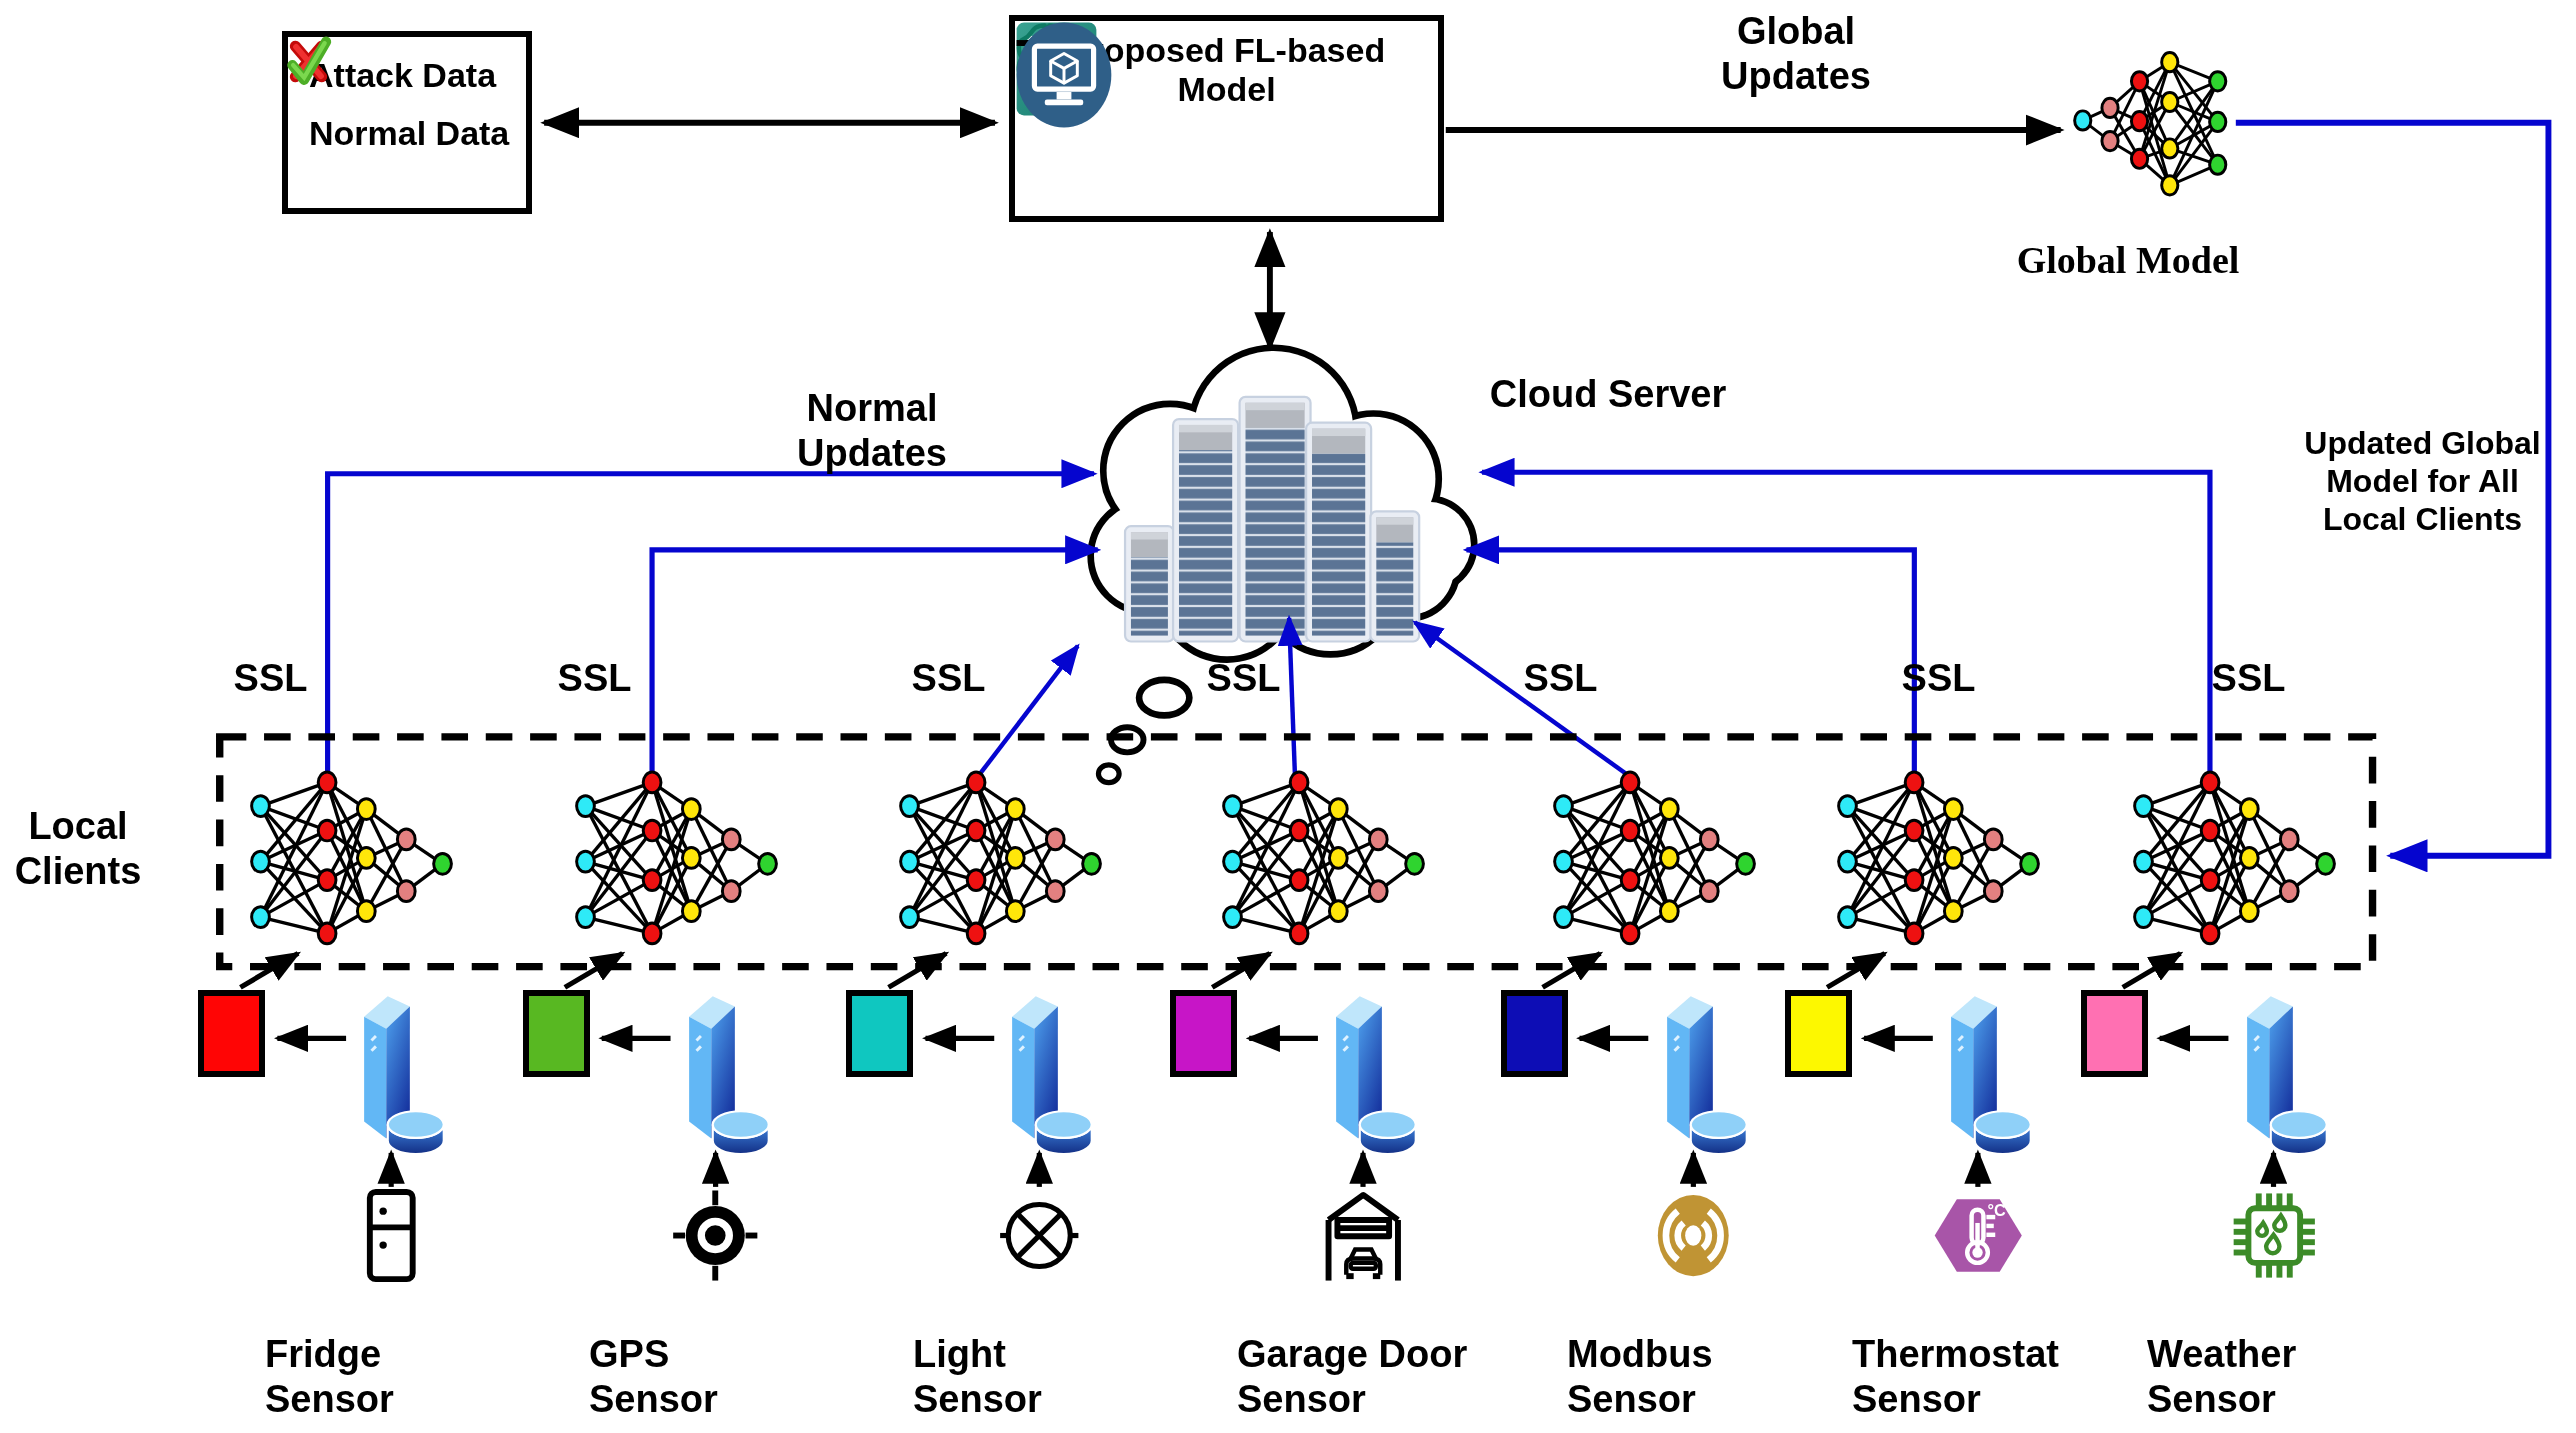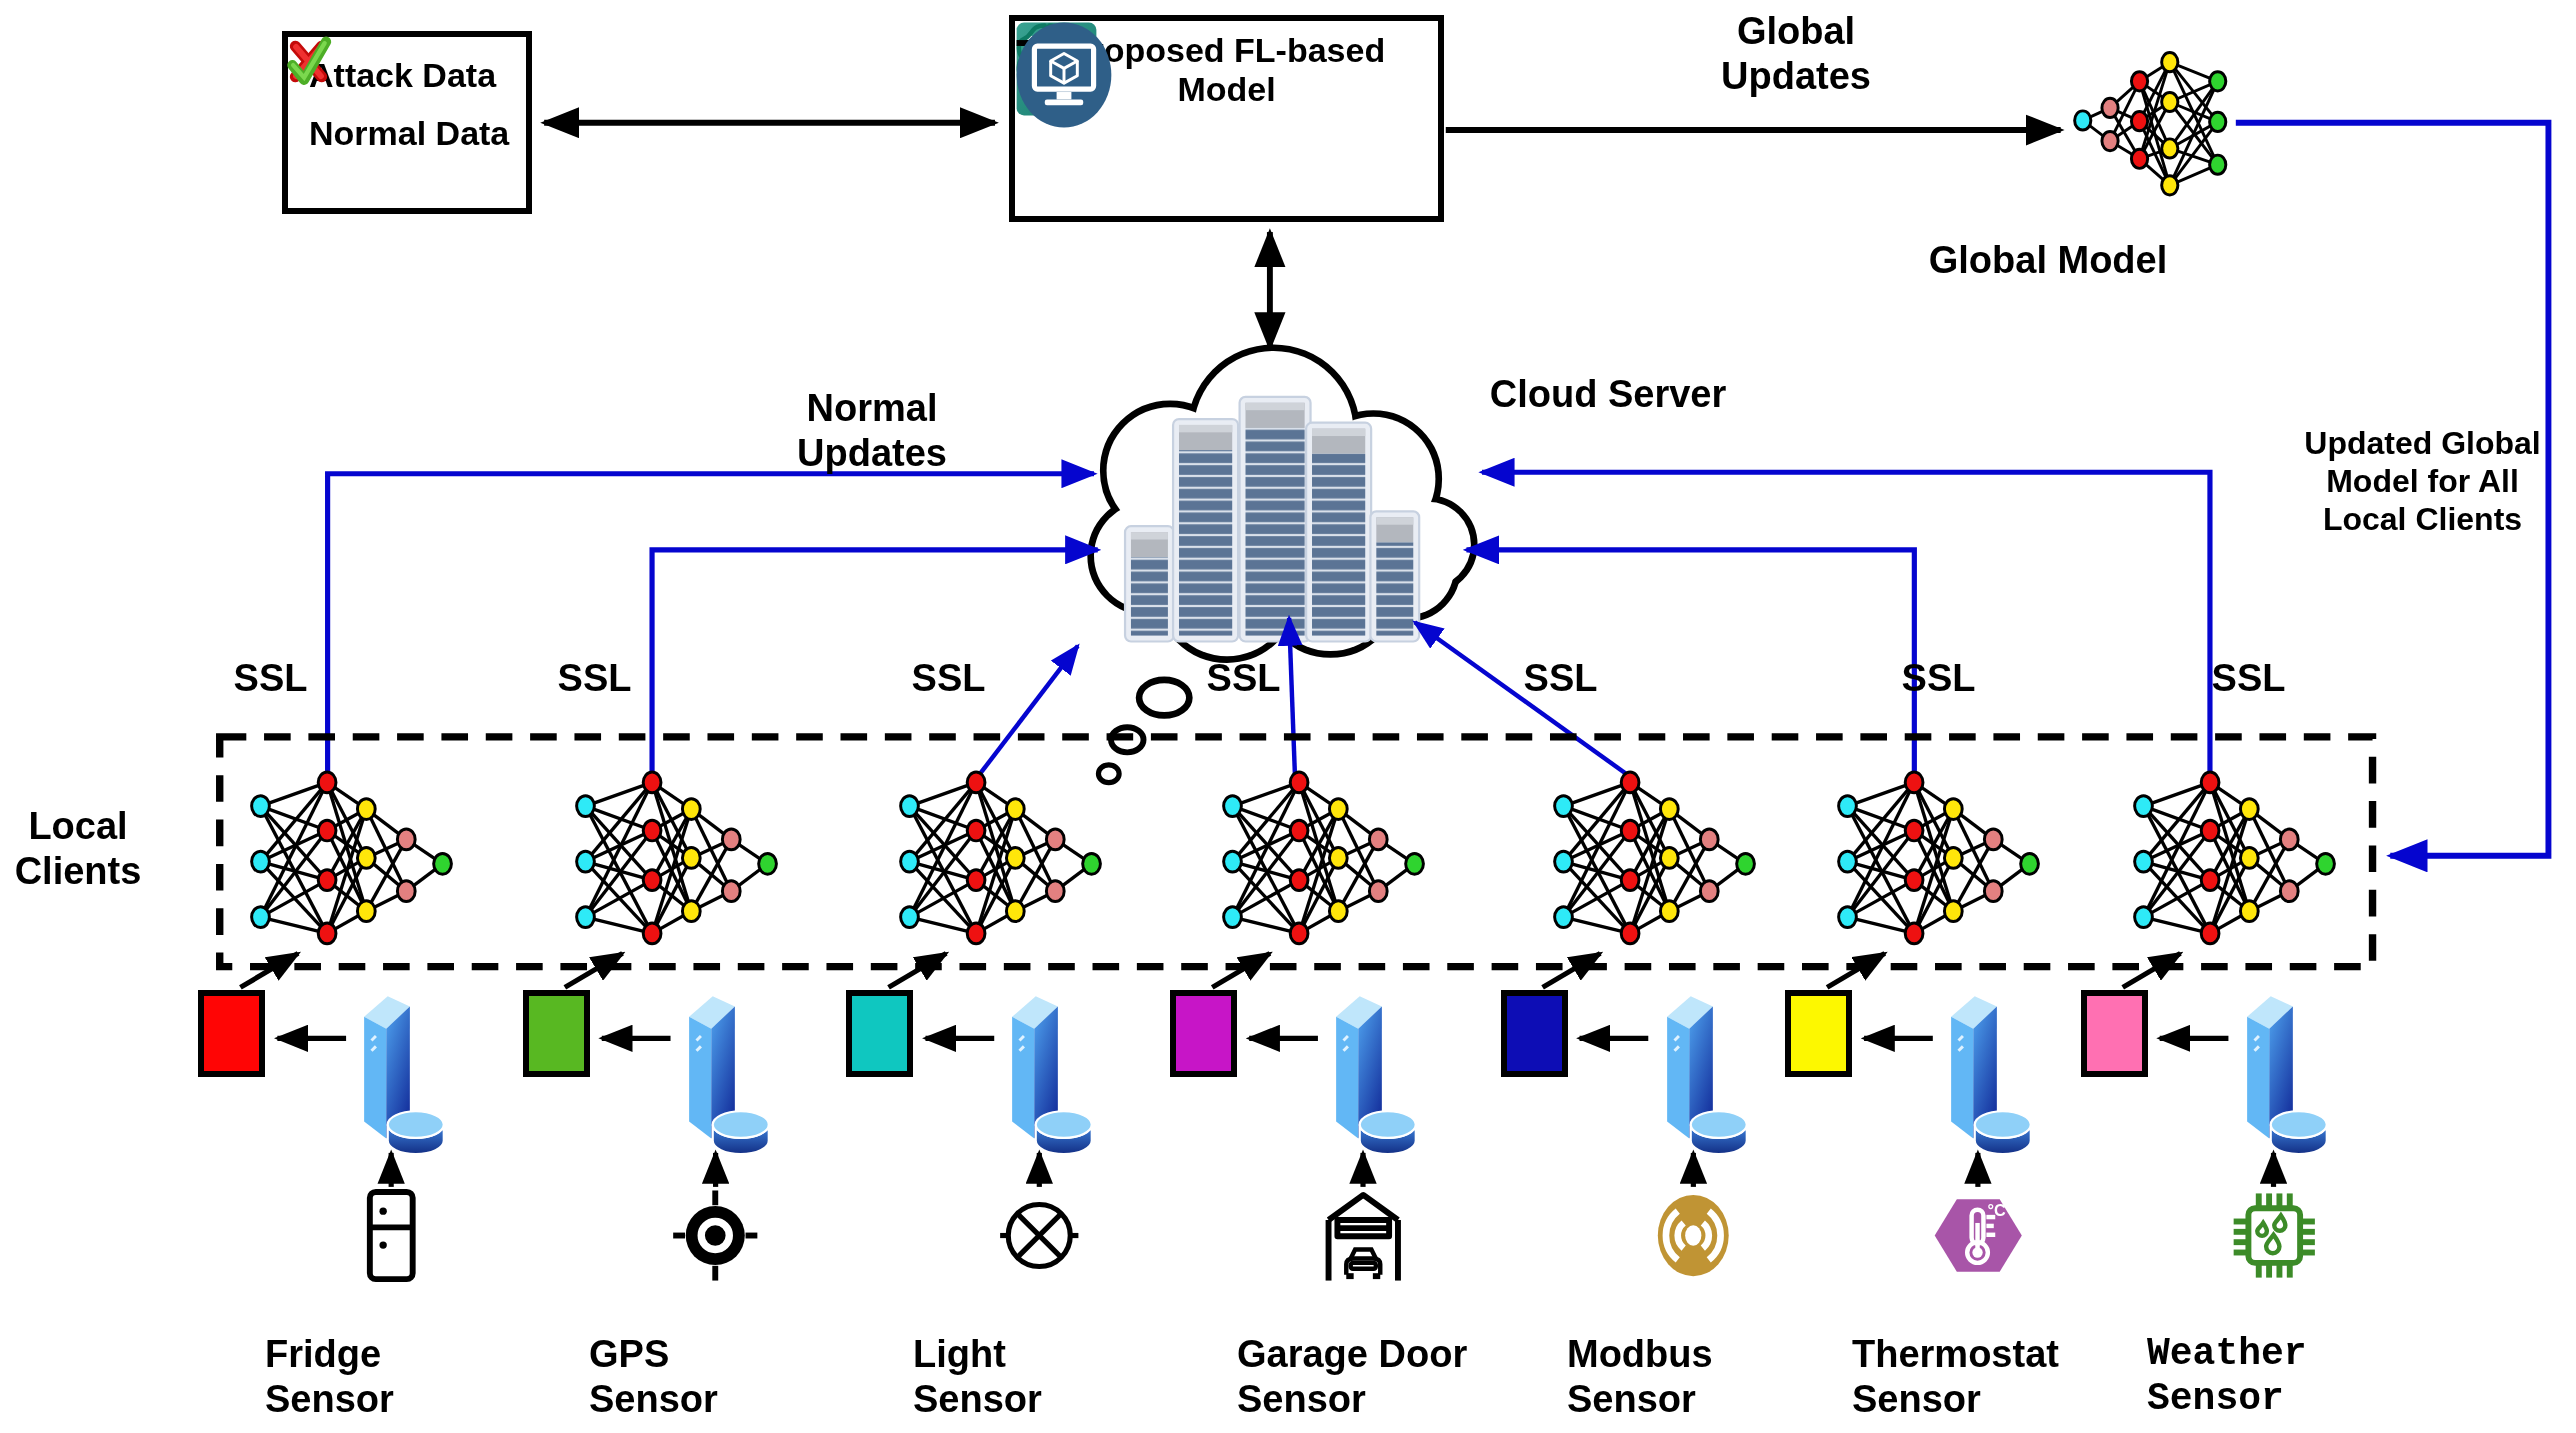--- a/index.html
+++ b/index.html
@@ -237,21 +237,21 @@
           <path d="M66,44 L84,54 L66,64 L48,54 Z"></path>
           <path d="M48,54 V74 L66,84 L84,74 V54"></path>
             <line x1="66" y1="64" x2="66" y2="84"></line>
         </g>
       </svg>
     </div>
   </div>
 
   <div class="lbl" style="left:1685px;top:9px;width:222px;font-size:38px;">Global
 Updates</div>
-  <div class="lbl" style="left:1900px;top:238px;width:296px;font-size:38px;">Global Model</div>
+  <div class="lbl" style="left:1980px;top:238px;width:296px;font-size:38px;font-family:Liberation Serif, serif;">Global Model</div>
   <div class="lbl" style="left:1475px;top:372px;width:266px;font-size:38px;">Cloud Server</div>
   <div class="lbl" style="left:739px;top:386px;width:266px;font-size:38px;">Normal Updates</div>
   <div class="lbl" style="left:2297px;top:425px;width:251px;font-size:32px;">Updated Global Model for All Local Clients</div>
   <div class="lbl" style="left:6px;top:804px;width:144px;font-size:38px;">Local
 Clients</div>
   <div id="ssl-labels">
       <div class="lbl" style="left: 219px; top: 656px; width: 103px; font-size: 38px;">SSL</div>
       <div class="lbl" style="left: 543px; top: 656px; width: 103px; font-size: 38px;">SSL</div>
       <div class="lbl" style="left: 897px; top: 656px; width: 103px; font-size: 38px;">SSL</div>
       <div class="lbl" style="left: 1192px; top: 656px; width: 103px; font-size: 38px;">SSL</div>
@@ -910,17 +910,17 @@
             <line x1="98" y1="58" x2="116" y2="58"></line>
             <line x1="98" y1="72" x2="116" y2="72"></line>
             <line x1="98" y1="86" x2="116" y2="86"></line>
           </g>
    <g stroke="#3C8B28" stroke-width="6" fill="none">
    <path d="M46,46 C49,51 51,54 51,57 A6.5,6.5 0 1 1 38,57 C38,54 43,51 46,46 Z"></path>
    <path d="M70,36 C74,42 76,45 76,49 A7.5,7.5 0 1 1 61,49 C61,45 66,42 70,36 Z"></path>
    <path d="M60,62 C65,69 68,73 68,78 A9,9 0 1 1 50,78 C50,73 55,69 60,62 Z"></path>
           </g>
         </svg>
-    <div class="sensor-label" style="left:2147px;top:1332px;font-family:Liberation Mono, monospace;">Weather<br>Sensor</div>
+    <div class="sensor-label" style="left:2147px;top:1332px;">Weather<br>Sensor</div>
       </div>
     </div>
 </div>
 
 
 </body></html>

